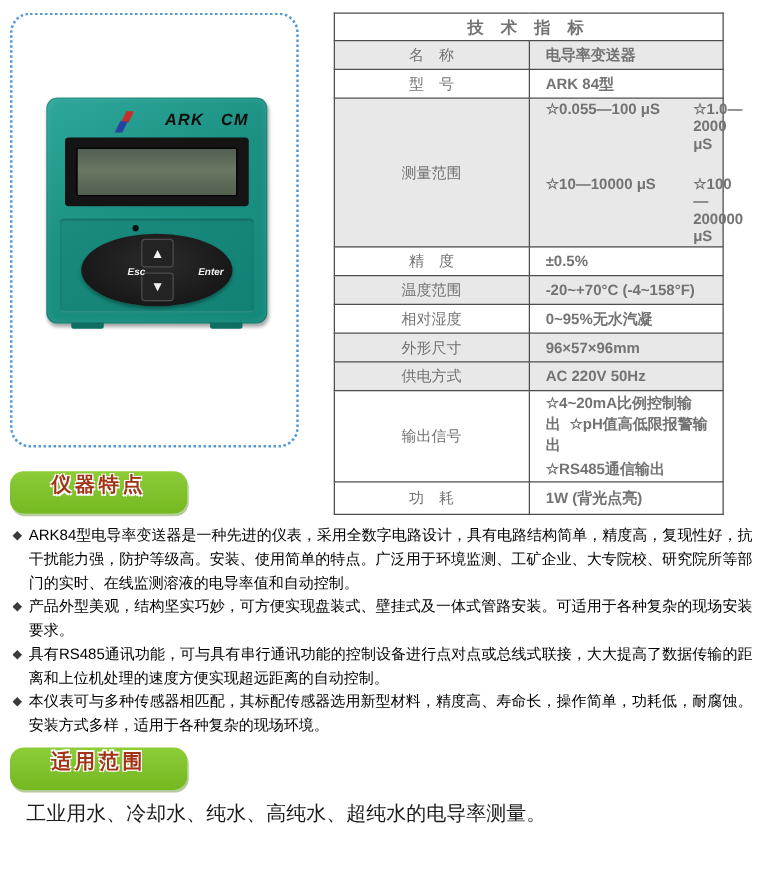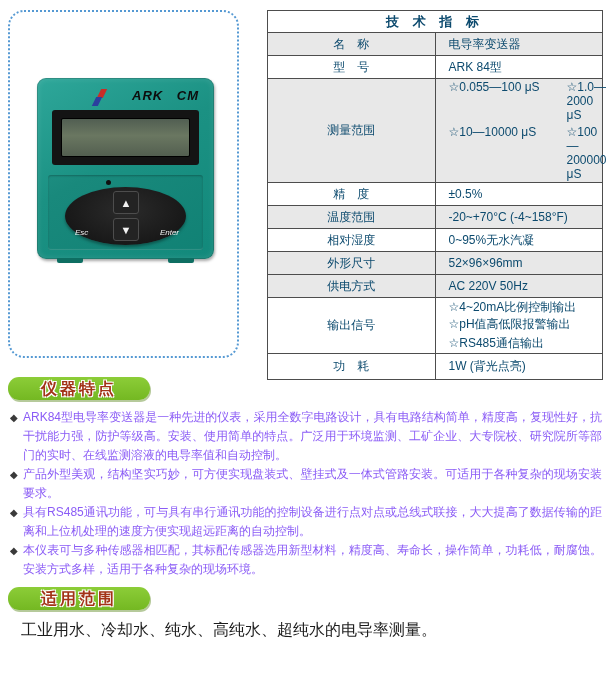--- a/index.html
+++ b/index.html
@@ -34,55 +34,55 @@
     background:rgba(0,0,0,.05);
     box-shadow:inset 0 1px 2px rgba(0,0,0,.25), inset 0 -1px 1px rgba(255,255,255,.15); }
   .panel-dot { position:absolute; left:69px; top:102px; width:5px; height:5px; background:#101010; border-radius:50%; }
   .keypad { position:absolute; left:28px; top:109px; width:121px; height:58px; border-radius:50%;
     background:radial-gradient(ellipse at 50% 40%, #2b2b2b 0%, #171717 75%);
     box-shadow:0 2px 3px rgba(0,0,0,.35); }
   .key { position:absolute; background:#232323; border:1px solid #4d4d4d; border-radius:3px;
     color:#f2f2f2; text-align:center; }
   .key-up   { left:48px; top:4px;  width:26px; height:23px; font-size:11px; line-height:22px; }
   .key-down { left:48px; bottom:4px; width:26px; height:23px; font-size:11px; line-height:22px; }
-  .key-text { position:absolute; color:#f2f2f2; font-size:8px; font-style:italic; font-weight:normal; top:41px; }
+  .key-text { position:absolute; color:#f2f2f2; font-size:8px; font-style:italic; font-weight:bold; top:26px;margin-left:27px; }
   .key-esc   { left:10px; }
   .key-enter { right:7px; }
   .foot { position:absolute; bottom:-4px; width:26px; height:5px; background:#0e6e62; border-radius:0 0 2px 2px; }
   .foot-l { left:20px; } .foot-r { right:20px; }
 
   
-  .spec { position:absolute; left:267px; top:10px; width:336px; border-collapse:collapse;
-    table-layout:fixed; font-size:12px; color:#0c4a6e; }
+  .spec { position:absolute; left:267px; top:10px; width:312px; border-collapse:collapse;
+    table-layout:fixed; font-size:12px; color:#737373; }
   .spec td, .spec th { border:1px solid #4d4d4d; padding:1px 6px; vertical-align:middle; }
   .spec th { height:22px; font-size:13px; font-weight:bold; text-align:center; letter-spacing:5px; background:#fff; }
   .spec .lbl { width:83px; text-align:center; padding:1px 18px; }
-  .spec .val { padding-left:13px; }
+  .spec .val { padding-left:13px;font-weight:bold; }
   .spec tr.r-n td { height:23px; }
   .spec tr.r-t td { height:42px; }
   .spec tr.r-b td { height:26px; }
   .spec tr.alt td { background:#e8e8e8; }
-  .pair-grid { display:grid; grid-template-columns:118px 1fr; row-gap:3px; }
+  .pair-grid { display:grid; grid-template-columns:118px 1fr; row-gap:18px; }
   .sig-line1 span { margin-right:7px; }
   .sig-line2 { margin-top:2px; }
 
   
   .lower { position:absolute; left:0; top:377px; width:610px; }
   .badge {
-    display:inline-block; margin-left:8px; min-width:142px; height:23px; line-height:23px;
+    display:inline-block; margin-left:8px; min-width:142px; height:34px; line-height:23px;
     text-align:center; border-radius:11px; padding:0 14px;
     background:linear-gradient(180deg,#8ccd38 0%,#74b822 100%);
     box-shadow:1px 2px 0 rgba(110,150,55,.5);
     font-size:16px; font-weight:bold; letter-spacing:3px; color:#a23317;
     text-shadow:-1px -1px 0 #fff, 1px -1px 0 #fff, -1px 1px 0 #fff, 1px 1px 0 #fff;
   }
   .features { margin:8px 8px 0 10px; }
   .feat { display:flex; }
   .bullet { flex:0 0 13px; font-size:10px; line-height:19px; color:#3a3a3a; }
-  .feat-text { flex:1; font-size:12px; line-height:19px; color:#8b5cf6; text-align:justify; }
+  .feat-text { flex:1; font-size:12px; line-height:19px; color:#000000; text-align:justify; }
   .feat-text p { margin:0; }
   .scope-badge { margin-top:8px; }
   .scope-text { margin:10px 8px 0 21px; font-size:16px; line-height:19px; color:#1c1c1c; }
 </style>
 </head>
 <body>
 
 <div class="page">
 
   <div class="photo-box">
@@ -139,21 +139,21 @@
     <tr class="r-n alt">
       <td class="lbl">温度范围</td>
       <td class="val">-20~+70°C (-4~158°F)</td>
     </tr>
     <tr class="r-n">
       <td class="lbl">相对湿度</td>
       <td class="val">0~95%无水汽凝</td>
     </tr>
     <tr class="r-n alt">
       <td class="lbl">外形尺寸</td>
-      <td class="val">52×96×96mm</td>
+      <td class="val">96×57×96mm</td>
     </tr>
     <tr class="r-n alt">
       <td class="lbl">供电方式</td>
       <td class="val">AC 220V 50Hz</td>
     </tr>
     <tr class="r-t">
       <td class="lbl">输出信号</td>
       <td class="val">
         <div class="sig-line1">
           <span>☆4~20mA比例控制输出</span><span>☆pH值高低限报警输出</span>

